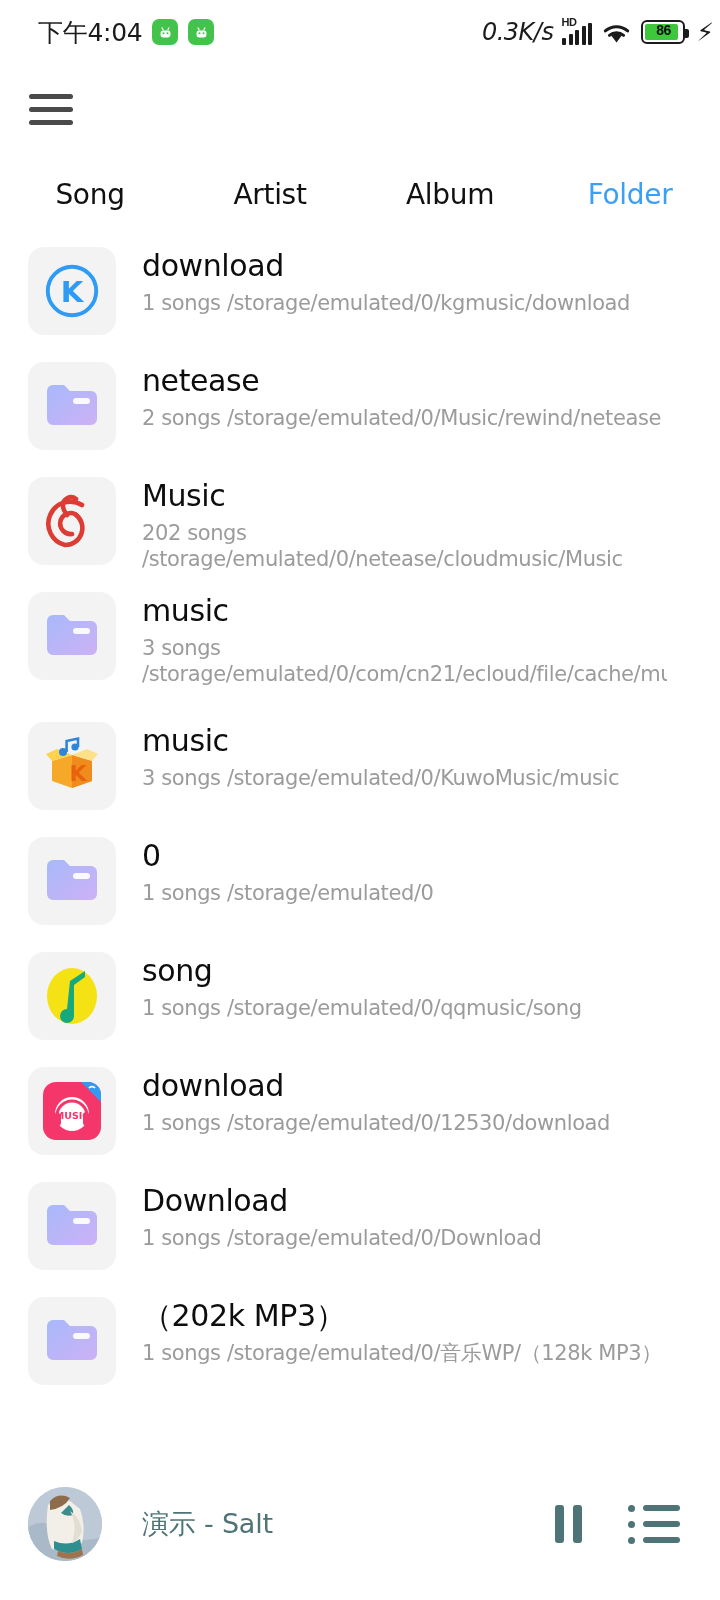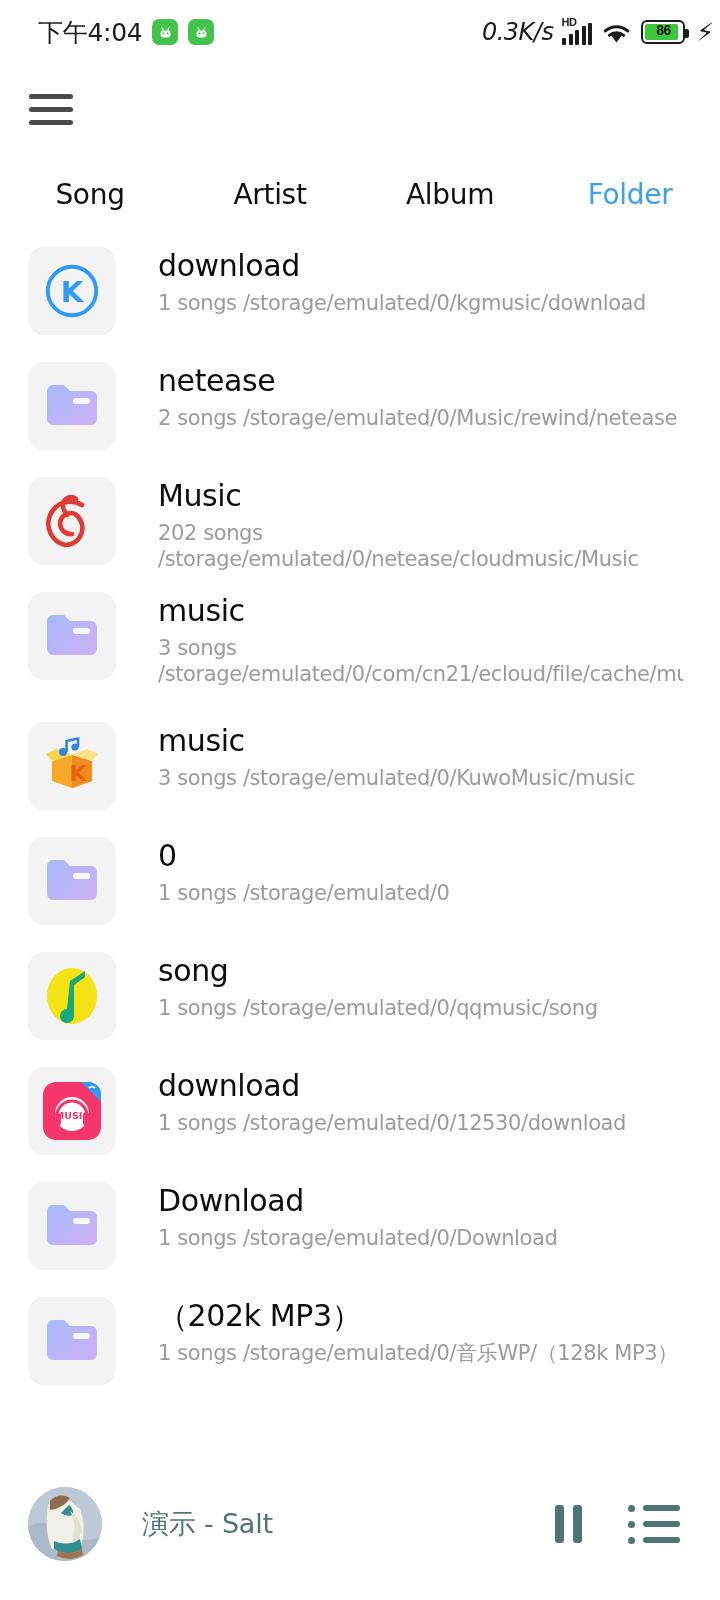--- a/index.html
+++ b/index.html
@@ -66,21 +66,21 @@
   .list { position:absolute; top:245px; left:0; width:720px; }
   .row {
     display:flex; align-items:flex-start; padding:0 28px;
     height:115px; box-sizing:border-box;
   }
   .row-ico {
     width:88px; height:88px; min-width:88px; border-radius:16px;
     background:#f3f3f3; display:flex; align-items:center; justify-content:center;
     margin-top:2px;
   }
-  .row-txt { margin-left:42px; padding-top:4px; overflow:hidden; }
+  .row-txt { margin-left:26px; padding-top:4px; overflow:hidden; }
   .row-title {
     font-size:30px; color:#0d0d0d; line-height:1.14;
     font-family:"DejaVu Sans", sans-serif; letter-spacing:-0.4px; white-space:nowrap;
   }
   .row-sub {
     font-size:21px; color:#9b9b9b; line-height:1.25; margin-top:7px;
     font-family:"DejaVu Sans", sans-serif; letter-spacing:-0.4px;
     max-width:545px;
   }
 

